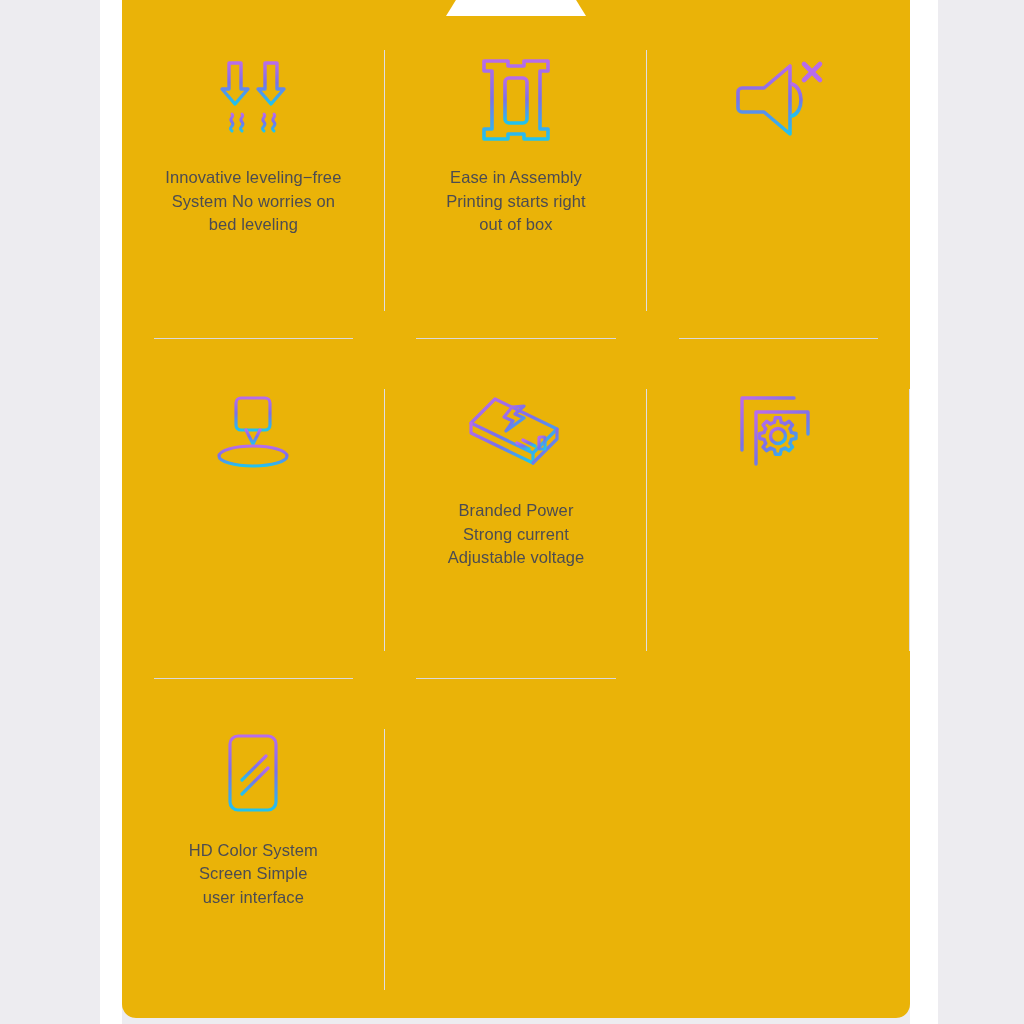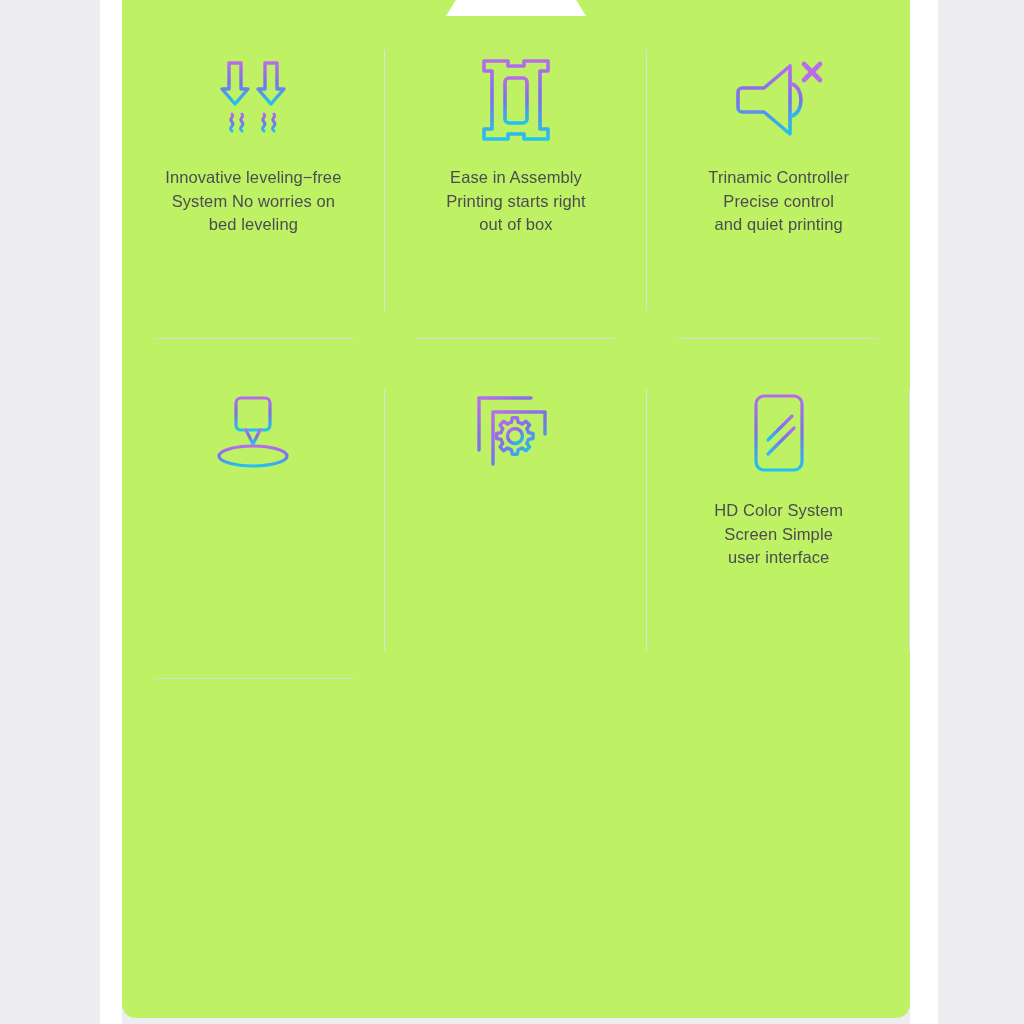--- a/index.html
+++ b/index.html
@@ -25,21 +25,21 @@
   .page-gutter.left  { left: 100px;  width: 22px; }
   .page-gutter.right { left: 910px;  width: 28px; }
 
   
   .feature-card {
     position: absolute;
     left: 122px;
     top: 0;
     width: 788px;
     height: 1018px;
-    background: #bef264;
+    background: #eab308;
     border-radius: 0 0 14px 14px;
     box-sizing: border-box;
   }
 
   
   .top-notch {
     position: absolute;
     left: 50%;
     top: -2px;
     transform: translateX(-50%);
@@ -183,41 +183,54 @@
       <div class="icon-wrap">
         <svg width="90" height="88" viewBox="0 0 90 88" fill="none" stroke="url(#g1)" stroke-width="3.6" stroke-linecap="round" stroke-linejoin="round">
           <path d="M8 32 h22 L56 10 v68 L30 56 H8 a4 4 0 0 1 -4 -4 v-16 a4 4 0 0 1 4 -4 z"></path>
           <path d="M58 28 c12 4 12 28 0 32"></path>
           <g stroke="#b76ceb" stroke-width="4.6">
             <line x1="70" y1="8" x2="86" y2="24"></line>
             <line x1="86" y1="8" x2="70" y2="24"></line>
           </g>
         </svg>
       </div>
-      <div class="caption">Trinamic Controller
-Precise control
-and quiet printing</div>
     </div>
 
     <div class="cell vdiv hdiv">
       <div class="icon-wrap">
         <svg width="86" height="82" viewBox="0 0 86 82" fill="none" stroke="url(#g1)" stroke-width="3.2" stroke-linecap="round" stroke-linejoin="round">
           <rect x="26" y="6" width="34" height="32" rx="5"></rect>
           <line x1="26" y1="15" x2="8" y2="15"></line>
           <line x1="26" y1="28" x2="8" y2="28"></line>
           <line x1="60" y1="15" x2="78" y2="15"></line>
           <line x1="60" y1="28" x2="78" y2="28"></line>
           <path d="M36 38 L43 52 L50 38"></path>
           <line x1="43" y1="52" x2="43" y2="72" stroke-dasharray="4 4"></line>
           <ellipse cx="43" cy="64" rx="34" ry="10"></ellipse>
           <line x1="14" y1="64" x2="72" y2="64" stroke-dasharray="5 4" stroke-width="2.4"></line>
         </svg>
       </div>
     </div>
 
+    <div class="cell vdiv hdiv">
+      <div class="icon-wrap">
+        <svg width="98" height="76" viewBox="0 0 98 76" fill="none" stroke="url(#g2)" stroke-width="3.2" stroke-linecap="round" stroke-linejoin="round">
+          <path d="M28 4 L90 34 L66 58 L4 28 z"></path>
+          <path d="M4 28 v10 L66 68 v-10"></path>
+          <path d="M90 34 v10 L66 68"></path>
+          <path d="M45 12 l-8 10 l9 4 l-7 10 l18 -13 l-9 -4 l9 -8 z"></path>
+          <line x1="50" y1="48" x2="62" y2="54"></line>
+          <line x1="56" y1="45" x2="68" y2="51"></line>
+          <rect x="72" y="42" width="6" height="12" rx="1"></rect>
+        </svg>
+      </div>
+      <div class="caption">Branded Power
+Strong current
+Adjustable voltage</div>
+    </div>
 
 
     <div class="cell vdiv">
       <div class="icon-wrap">
         <svg width="86" height="82" viewBox="0 0 86 82" fill="none" stroke="url(#g2)" stroke-width="3.4" stroke-linecap="round" stroke-linejoin="round">
           <path d="M6 58 V6 H58"></path>
           <path d="M20 72 V20 H72 v22"></path>
           <path d="M20 72 h24"></path>
           <g transform="translate(42,36)">
             <path d="M18 3.5 v-5 l-4.6 -0.9 a12 12 0 0 0 -1.6 -3.9 l2.7 -3.8 l-3.6 -3.6 l-3.8 2.7 a12 12 0 0 0 -3.9 -1.6 l-0.9 -4.6 h-5 l-0.9 4.6 a12 12 0 0 0 -3.9 1.6 l-3.8 -2.7 l-3.6 3.6 l2.7 3.8 a12 12 0 0 0 -1.6 3.9 l-4.6 0.9 v5 l4.6 0.9 a12 12 0 0 0 1.6 3.9 l-2.7 3.8 l3.6 3.6 l3.8 -2.7 a12 12 0 0 0 3.9 1.6 l0.9 4.6 h5 l0.9 -4.6 a12 12 0 0 0 3.9 -1.6 l3.8 2.7 l3.6 -3.6 l-2.7 -3.8 a12 12 0 0 0 1.6 -3.9 z" transform="translate(0,7)"></path>

